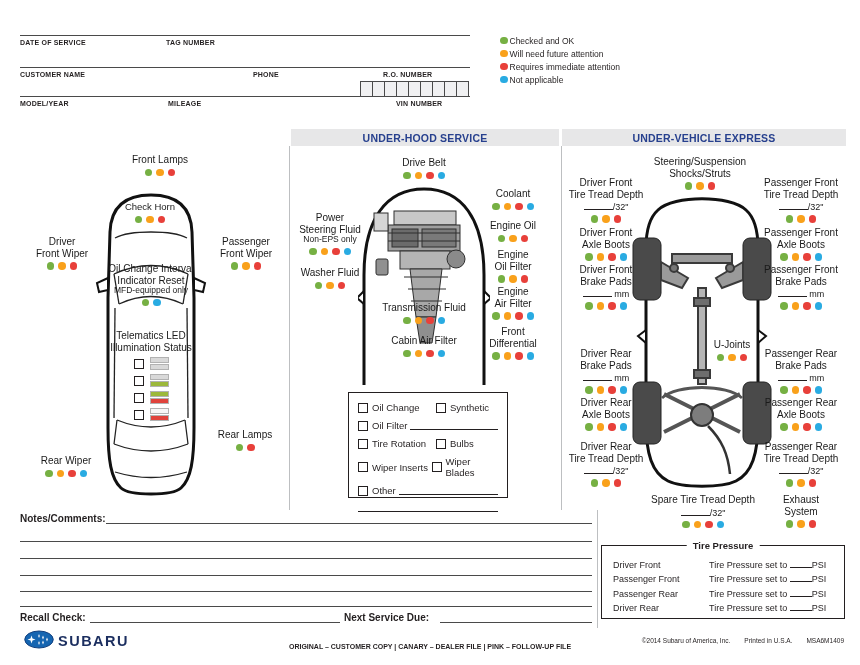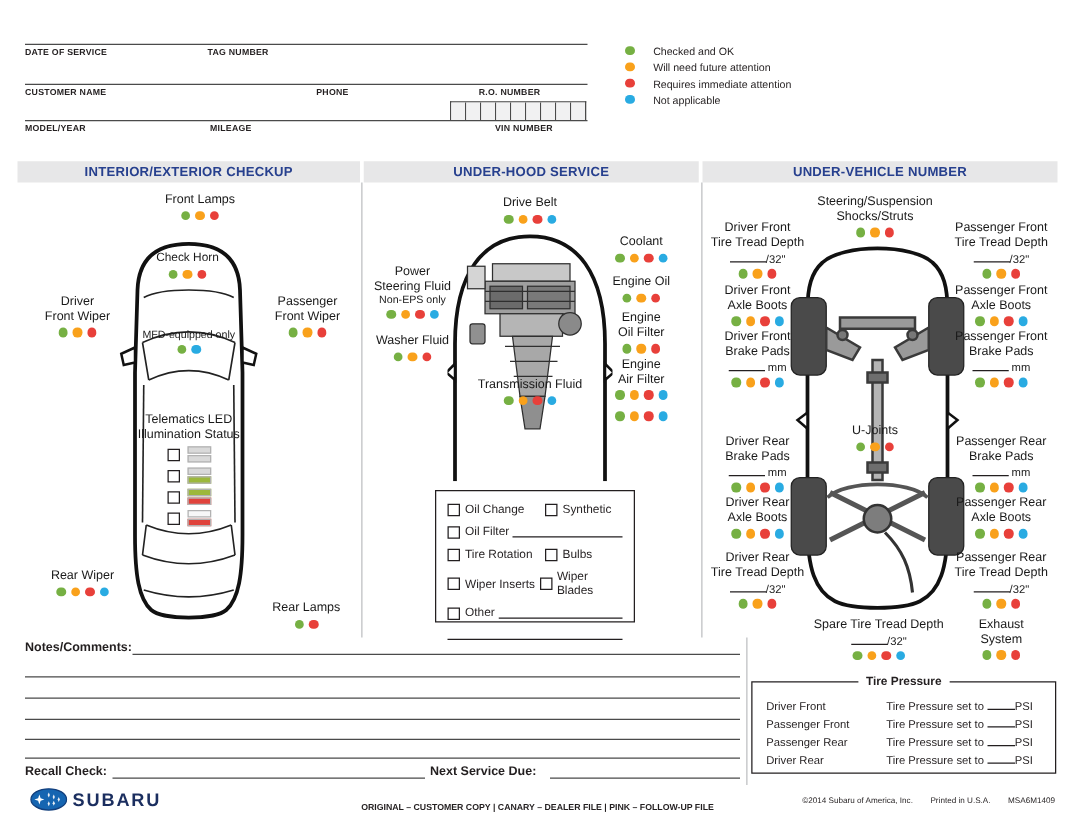--- a/index.html
+++ b/index.html
@@ -8,21 +8,21 @@
 
   
   .rule{position:absolute;height:0;border-bottom:1px solid #4a4a4a;}
   .flabel{position:absolute;font-size:7px;font-weight:bold;letter-spacing:.2px;color:#231f20;}
   .vin-strip{position:absolute;display:flex;border:1px solid #4a4a4a;border-bottom:none;background:#ededee;}
   .vin-cell{width:11px;height:14px;border-right:1px solid #4a4a4a;background:#f1f1f2;}
   .vin-cell:last-child{border-right:none;}
 
   
   .legend{position:absolute;left:500px;top:34px;}
-  .legend-item{display:flex;align-items:center;gap:15px;height:13px;}
+  .legend-item{display:flex;align-items:center;gap:2px;height:13px;}
   .legend-item .dots{margin-top:0;}
   .legend-label{font-size:8.5px;color:#231f20;}
 
   
   .xlogo{position:absolute;left:656px;top:24px;width:192px;text-align:right;line-height:1;}
   .xlogo-express{font-size:31px;font-weight:bold;font-style:italic;color:#262a66;letter-spacing:-1px;}
   .xlogo-service{font-size:16.5px;font-weight:bold;font-style:italic;color:#262a66;margin-top:-3px;letter-spacing:.5px;}
   .xlogo-swoosh{position:absolute;left:-4px;top:7px;}
 
   
@@ -121,23 +121,22 @@
     </div>
     <div class="legend-item">
       <span class="dots">
           <span class="dot" style="background: rgb(41, 171, 226);"></span>
         </span>
       <span class="legend-label">Not applicable</span>
     </div>
   </div>
 
 
-  <div class="colhead" style="left:14px;top:129px;width:274px">INTERIOR/EXTERIOR CHECKUP</div>
   <div class="colhead" style="left:291px;top:129px;width:268px">UNDER-HOOD SERVICE</div>
-  <div class="colhead" style="left:562px;top:129px;width:284px">UNDER-VEHICLE NUMBER</div>
+  <div class="colhead" style="left:562px;top:129px;width:284px">UNDER-VEHICLE EXPRESS</div>
   <div class="vdiv" style="left:289px;top:146px;height:364px"></div>
   <div class="vdiv" style="left:561px;top:146px;height:364px"></div>
   <div class="vdiv" style="left:597px;top:510px;height:118px"></div>
 
   <svg style="position:absolute;left:84px;top:186px" width="134" height="322" viewBox="0 0 134 322">
     <g fill="none" stroke="#111" stroke-width="3">
       <path d="M26,46 C27,18 44,9 67,9 C90,9 107,18 108,46 L110,112 L110,242 C110,274 107,293 97,302 C88,310 46,310 37,302 C27,293 24,274 24,242 L24,112 Z" fill="#fff"></path>
     </g>
     <g fill="none" stroke="#222" stroke-width="1.3">
       <path d="M31,52 C46,44 88,44 103,52"></path>
@@ -187,20 +186,22 @@
   <div class="cp" style="left:196px;top:236px;width:100px">
     <div class="cp-label">Passenger
 Front Wiper</div>
     <div class="dots">
         <span class="dot" style="background: rgb(118, 176, 67);"></span>
         <span class="dot" style="background: rgb(249, 161, 27);"></span>
         <span class="dot" style="background: rgb(232, 64, 58);"></span>
       </div>
   </div>
   <div class="cp" style="left:88px;top:263px;width:126px">
+    <div class="cp-label">Oil Change Interval
+Indicator Reset</div>
     <div class="cp-sub">MFD-equipped only</div>
     <div class="dots">
         <span class="dot" style="background: rgb(118, 176, 67);"></span>
         <span class="dot" style="background: rgb(41, 171, 226);"></span>
       </div>
   </div>
   <div class="cp" style="left:88px;top:330px;width:126px">
     <div class="cp-label">Telematics LED
 Illumination Status</div>
     <div class="led-row">
@@ -234,21 +235,21 @@
   </div>
   <div class="cp" style="left:16px;top:455px;width:100px">
     <div class="cp-label">Rear Wiper</div>
     <div class="dots">
         <span class="dot" style="background: rgb(118, 176, 67);"></span>
         <span class="dot" style="background: rgb(249, 161, 27);"></span>
         <span class="dot" style="background: rgb(232, 64, 58);"></span>
         <span class="dot" style="background: rgb(41, 171, 226);"></span>
       </div>
   </div>
-  <div class="cp" style="left:195px;top:481px;width:100px">
+  <div class="cp" style="left:195px;top:429px;width:100px">
     <div class="cp-label">Rear Lamps</div>
     <div class="dots">
         <span class="dot" style="background: rgb(118, 176, 67);"></span>
         <span class="dot" style="background: rgb(232, 64, 58);"></span>
       </div>
   </div>
 
   <svg style="position:absolute;left:358px;top:167px" width="132" height="218" viewBox="0 0 132 218">
     <path d="M6,218 L6,108 C6,52 28,22 66,22 C104,22 126,52 126,108 L126,218" fill="none" stroke="#111" stroke-width="3"></path>
     <polygon points="6,124 -1,131 6,137" fill="#fff" stroke="#111" stroke-width="2"></polygon>
@@ -339,20 +340,31 @@
   <div class="cp" style="left:364px;top:302px;width:120px">
     <div class="cp-label">Transmission Fluid</div>
     <div class="dots">
         <span class="dot" style="background: rgb(118, 176, 67);"></span>
         <span class="dot" style="background: rgb(249, 161, 27);"></span>
         <span class="dot" style="background: rgb(232, 64, 58);"></span>
         <span class="dot" style="background: rgb(41, 171, 226);"></span>
       </div>
   </div>
   <div class="cp" style="left:463px;top:326px;width:100px">
+    <div class="cp-label">Front
+Differential</div>
+    <div class="dots">
+        <span class="dot" style="background: rgb(118, 176, 67);"></span>
+        <span class="dot" style="background: rgb(249, 161, 27);"></span>
+        <span class="dot" style="background: rgb(232, 64, 58);"></span>
+        <span class="dot" style="background: rgb(41, 171, 226);"></span>
+      </div>
+  </div>
+  <div class="cp" style="left:364px;top:335px;width:120px">
+    <div class="cp-label">Cabin Air Filter</div>
     <div class="dots">
         <span class="dot" style="background: rgb(118, 176, 67);"></span>
         <span class="dot" style="background: rgb(249, 161, 27);"></span>
         <span class="dot" style="background: rgb(232, 64, 58);"></span>
         <span class="dot" style="background: rgb(41, 171, 226);"></span>
       </div>
   </div>
 
   <div class="svc-box">
     <div class="svc-row">
@@ -501,21 +513,21 @@
 Brake Pads</div>
     <div class="measure"><span class="mline"></span><span> mm</span></div>
     <div class="dots">
         <span class="dot" style="background: rgb(118, 176, 67);"></span>
         <span class="dot" style="background: rgb(249, 161, 27);"></span>
         <span class="dot" style="background: rgb(232, 64, 58);"></span>
         <span class="dot" style="background: rgb(41, 171, 226);"></span>
       </div>
   </div>
 
-  <div class="cp" style="left:660px;top:339px;width:80px">
+  <div class="cp" style="left:692px;top:339px;width:80px">
     <div class="cp-label">U-Joints</div>
     <div class="dots">
         <span class="dot" style="background: rgb(118, 176, 67);"></span>
         <span class="dot" style="background: rgb(249, 161, 27);"></span>
         <span class="dot" style="background: rgb(232, 64, 58);"></span>
       </div>
   </div>
 
   <div class="cp" style="left:560px;top:348px;width:92px">
     <div class="cp-label">Driver Rear

